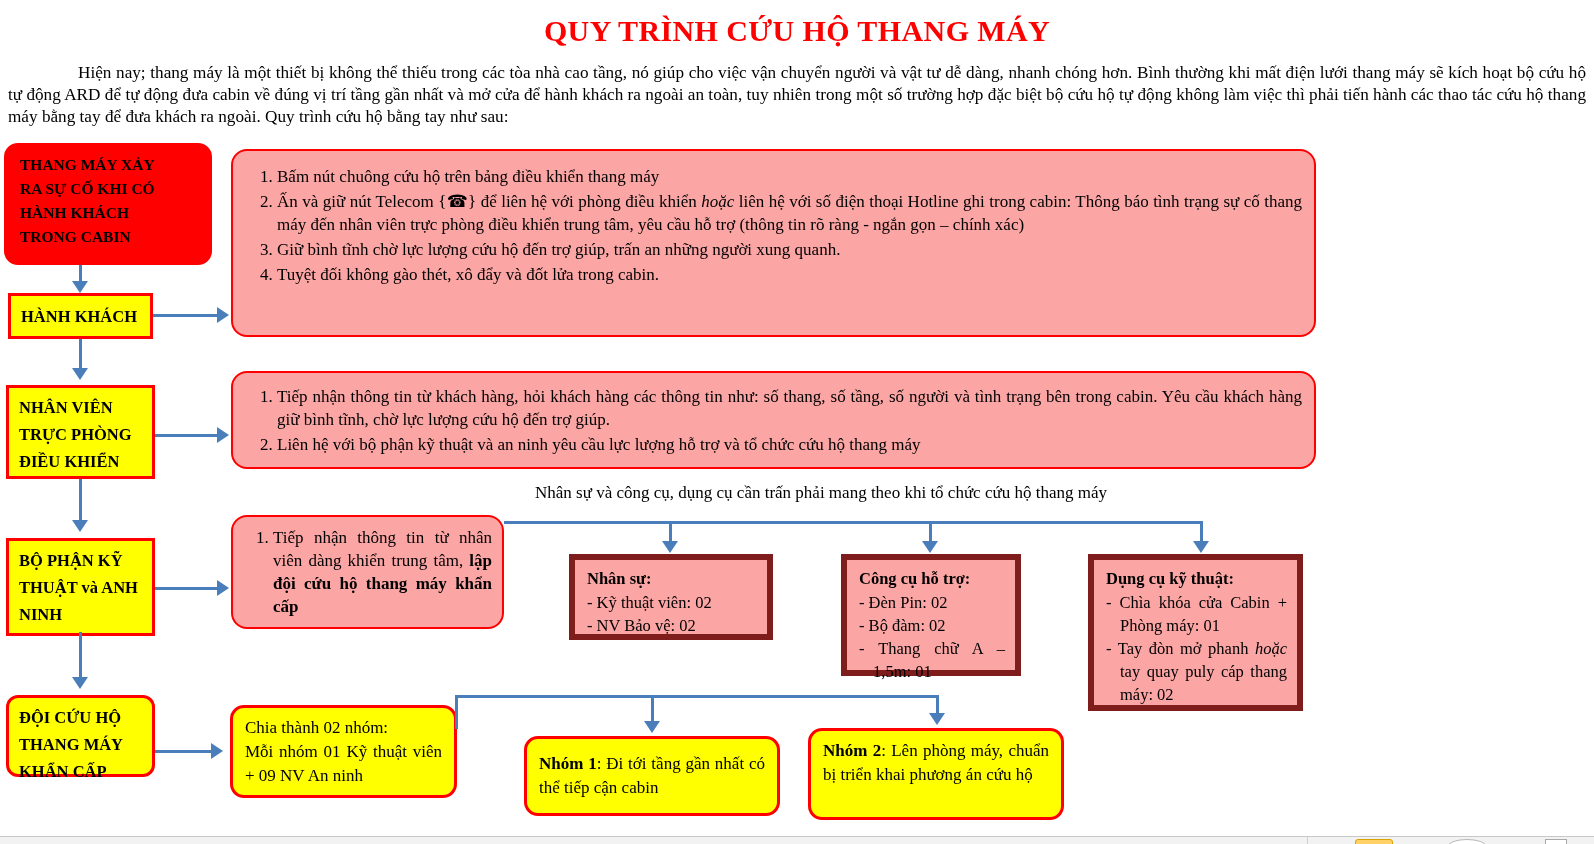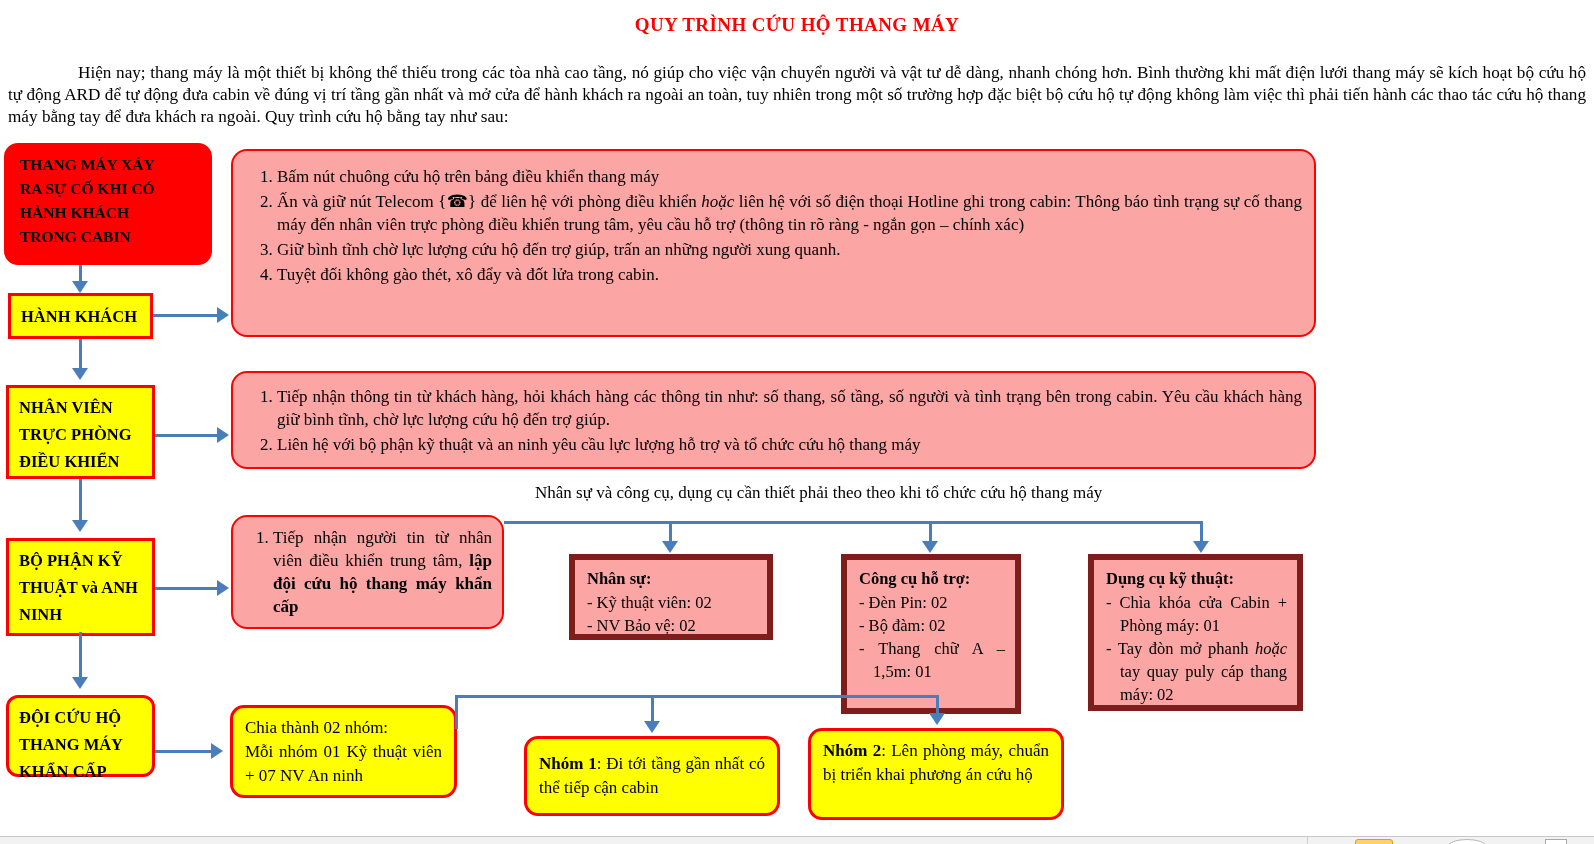--- a/index.html
+++ b/index.html
@@ -7,21 +7,21 @@
     width:1594px;height:844px;
     background:#ffffff;
     font-family:"Liberation Serif","DejaVu Serif",serif;
     overflow:hidden;
     position:relative;
   }
   #doc{position:absolute;left:0;top:0;width:1594px;height:836px;background:#fff;overflow:hidden;}
 
   .title{
     position:absolute;left:0;top:14px;width:1594px;
-    text-align:center;color:#FF0000;font-weight:bold;font-size:19px;
+    text-align:center;color:#FF0000;font-weight:bold;font-size:30px;
     letter-spacing:.4px;
   }
 
   .intro{
     position:absolute;left:8px;top:62px;width:1578px;
     font-size:17.2px;line-height:22px;color:#000;text-align:justify;
     text-indent:70px;
   }
 
   
@@ -151,49 +151,49 @@
       </li>
       <li>
         <span>Liên hệ với bộ phận kỹ thuật và an ninh yêu cầu lực lượng hỗ trợ và tổ chức cứu hộ thang máy</span>
       </li>
     </ol>
   </div>
 
   <div class="box pinkbox round" style="left:231px;top:515px;width:273px;height:114px;padding:9px 0 0 0;">
     <ol class="nlist" style="padding:0 10px 0 40px;">
       <li>
-        <span>Tiếp nhận người tin từ nhân viên điều khiển trung tâm, </span><b class="bd">lập đội cứu hộ thang máy khẩn cấp</b>
+        <span>Tiếp nhận thông tin từ nhân viên dàng khiển trung tâm, </span><b class="bd">lập đội cứu hộ thang máy khẩn cấp</b>
       </li>
     </ol>
   </div>
 
-  <div class="caption" style="left:535px;top:483px;">Nhân sự và công cụ, dụng cụ cần thiết phải theo theo khi tổ chức cứu hộ thang máy</div>
+  <div class="caption" style="left:535px;top:483px;">Nhân sự và công cụ, dụng cụ cần trấn phải mang theo khi tổ chức cứu hộ thang máy</div>
 
   <div class="box pinkbox sq resbox" style="left:569px;top:554px;width:204px;height:86px;">
     <span class="hd">Nhân sự:</span>
     <span class="ln">- Kỹ thuật viên: 02</span>
     <span class="ln">- NV Bảo vệ: 02</span>
   </div>
 
-  <div class="box pinkbox sq resbox" style="left:841px;top:554px;width:180px;height:160px;">
+  <div class="box pinkbox sq resbox" style="left:841px;top:554px;width:180px;height:122px;">
     <span class="hd">Công cụ hỗ trợ:</span>
     <span class="ln">- Đèn Pin: 02</span>
     <span class="ln">- Bộ đàm: 02</span>
     <span class="ln hang">- Thang chữ A – 1,5m: 01</span>
   </div>
 
   <div class="box pinkbox sq resbox" style="left:1088px;top:554px;width:215px;height:157px;">
     <span class="hd">Dụng cụ kỹ thuật:</span>
     <span class="ln hang">- Chìa khóa cửa Cabin + Phòng máy: 01</span>
     <span class="ln hang"><span>- Tay đòn mở phanh </span><i class="it">hoặc</i><span> tay quay puly cáp thang máy: 02</span></span>
   </div>
 
   <div class="box ybox-round" style="left:230px;top:705px;width:227px;height:93px;">
     <div style="text-align:left;">Chia thành 02 nhóm:</div>
-    <div>Mỗi nhóm 01 Kỹ thuật viên + 07 NV An ninh</div>
+    <div>Mỗi nhóm 01 Kỹ thuật viên + 09 NV An ninh</div>
   </div>
 
   <div class="box ybox-round" style="left:524px;top:736px;width:256px;height:80px;display:flex;align-items:center;">
     <div>
       <b class="bd">Nhóm 1</b><span>: </span><span>Đi tới tầng gần nhất có thể tiếp cận cabin</span>
     </div>
   </div>
 
   <div class="box ybox-round" style="left:808px;top:728px;width:256px;height:92px;">
     <b class="bd">Nhóm 2</b><span>: </span><span>Lên phòng máy, chuẩn bị triển khai phương án cứu hộ</span>

